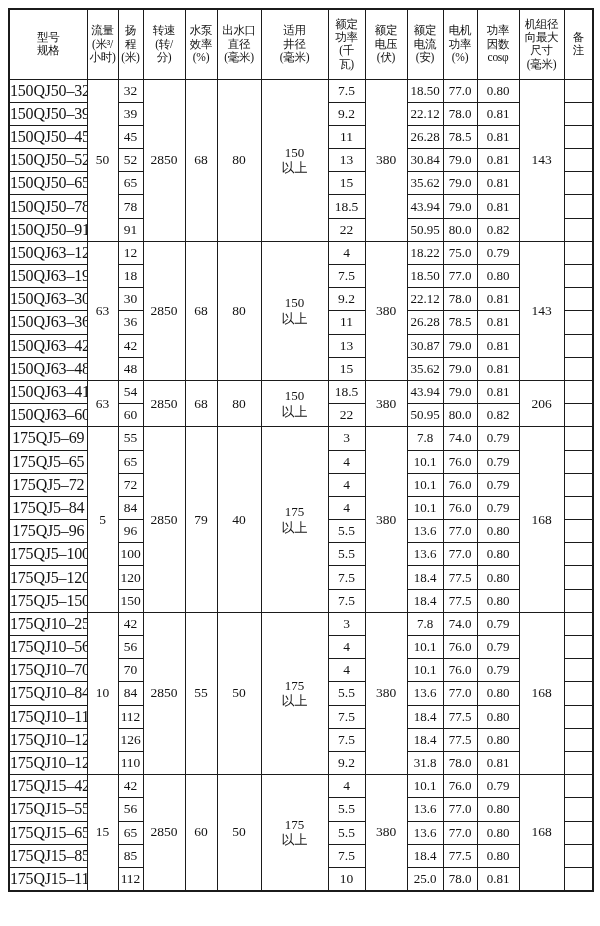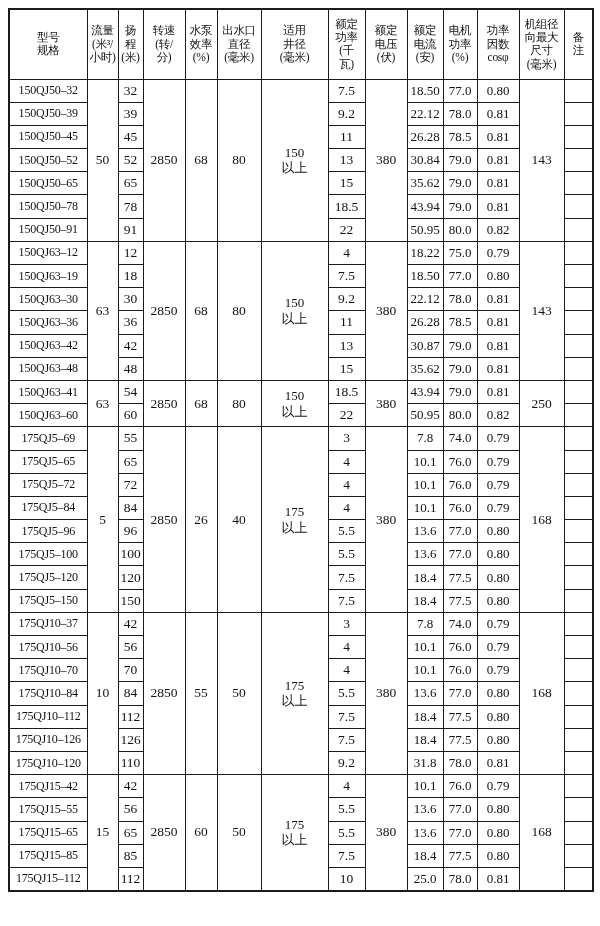--- a/index.html
+++ b/index.html
@@ -28,21 +28,21 @@
     font-size:11.5px;
     line-height:1.16;
     letter-spacing:-0.3px;
     white-space:nowrap;
   }
   .spec-table tbody tr { height:23.2px; }
   .spec-table td {
     font-size:13.5px;
     white-space:nowrap;
   }
-  .spec-table td.col-model { font-size:12px; letter-spacing:-0.2px; }
+  .spec-table td.col-model { font-size:16px; letter-spacing:-0.2px; }
   .spec-table td.col-well  { font-size:13px; line-height:1.2; }
   .spec-table td.col-current, .spec-table td.col-motor_eff, .spec-table td.col-cos { font-size:13px; }
 </style>
 </head>
 <body>
 
 <div class="page">
   <table class="spec-table">
     <colgroup>
       <col style="width:78px">
@@ -216,38 +216,38 @@
           <td class="col-head">54</td>
           <td class="col-speed" rowspan="2">2850</td>
           <td class="col-pump_eff" rowspan="2">68</td>
           <td class="col-outlet" rowspan="2">80</td>
           <td class="col-well" rowspan="2">150<br>以上</td>
           <td class="col-power">18.5</td>
           <td class="col-voltage" rowspan="2">380</td>
           <td class="col-current">43.94</td>
           <td class="col-motor_eff">79.0</td>
           <td class="col-cos">0.81</td>
-          <td class="col-dim" rowspan="2">250</td>
+          <td class="col-dim" rowspan="2">206</td>
           <td class="col-remark"></td>
         </tr>
         <tr>
           <td class="col-model">150QJ63–60</td>
           <td class="col-head">60</td>
           <td class="col-power">22</td>
           <td class="col-current">50.95</td>
           <td class="col-motor_eff">80.0</td>
           <td class="col-cos">0.82</td>
           <td class="col-remark"></td>
         </tr>
         <tr>
           <td class="col-model">175QJ5–69</td>
           <td class="col-flow" rowspan="8">5</td>
           <td class="col-head">55</td>
           <td class="col-speed" rowspan="8">2850</td>
-          <td class="col-pump_eff" rowspan="8">26</td>
+          <td class="col-pump_eff" rowspan="8">79</td>
           <td class="col-outlet" rowspan="8">40</td>
           <td class="col-well" rowspan="8">175<br>以上</td>
           <td class="col-power">3</td>
           <td class="col-voltage" rowspan="8">380</td>
           <td class="col-current">7.8</td>
           <td class="col-motor_eff">74.0</td>
           <td class="col-cos">0.79</td>
           <td class="col-dim" rowspan="8">168</td>
           <td class="col-remark"></td>
         </tr>
@@ -308,21 +308,21 @@
         <tr>
           <td class="col-model">175QJ5–150</td>
           <td class="col-head">150</td>
           <td class="col-power">7.5</td>
           <td class="col-current">18.4</td>
           <td class="col-motor_eff">77.5</td>
           <td class="col-cos">0.80</td>
           <td class="col-remark"></td>
         </tr>
         <tr>
-          <td class="col-model">175QJ10–37</td>
+          <td class="col-model">175QJ10–25</td>
           <td class="col-flow" rowspan="7">10</td>
           <td class="col-head">42</td>
           <td class="col-speed" rowspan="7">2850</td>
           <td class="col-pump_eff" rowspan="7">55</td>
           <td class="col-outlet" rowspan="7">50</td>
           <td class="col-well" rowspan="7">175<br>以上</td>
           <td class="col-power">3</td>
           <td class="col-voltage" rowspan="7">380</td>
           <td class="col-current">7.8</td>
           <td class="col-motor_eff">74.0</td>

